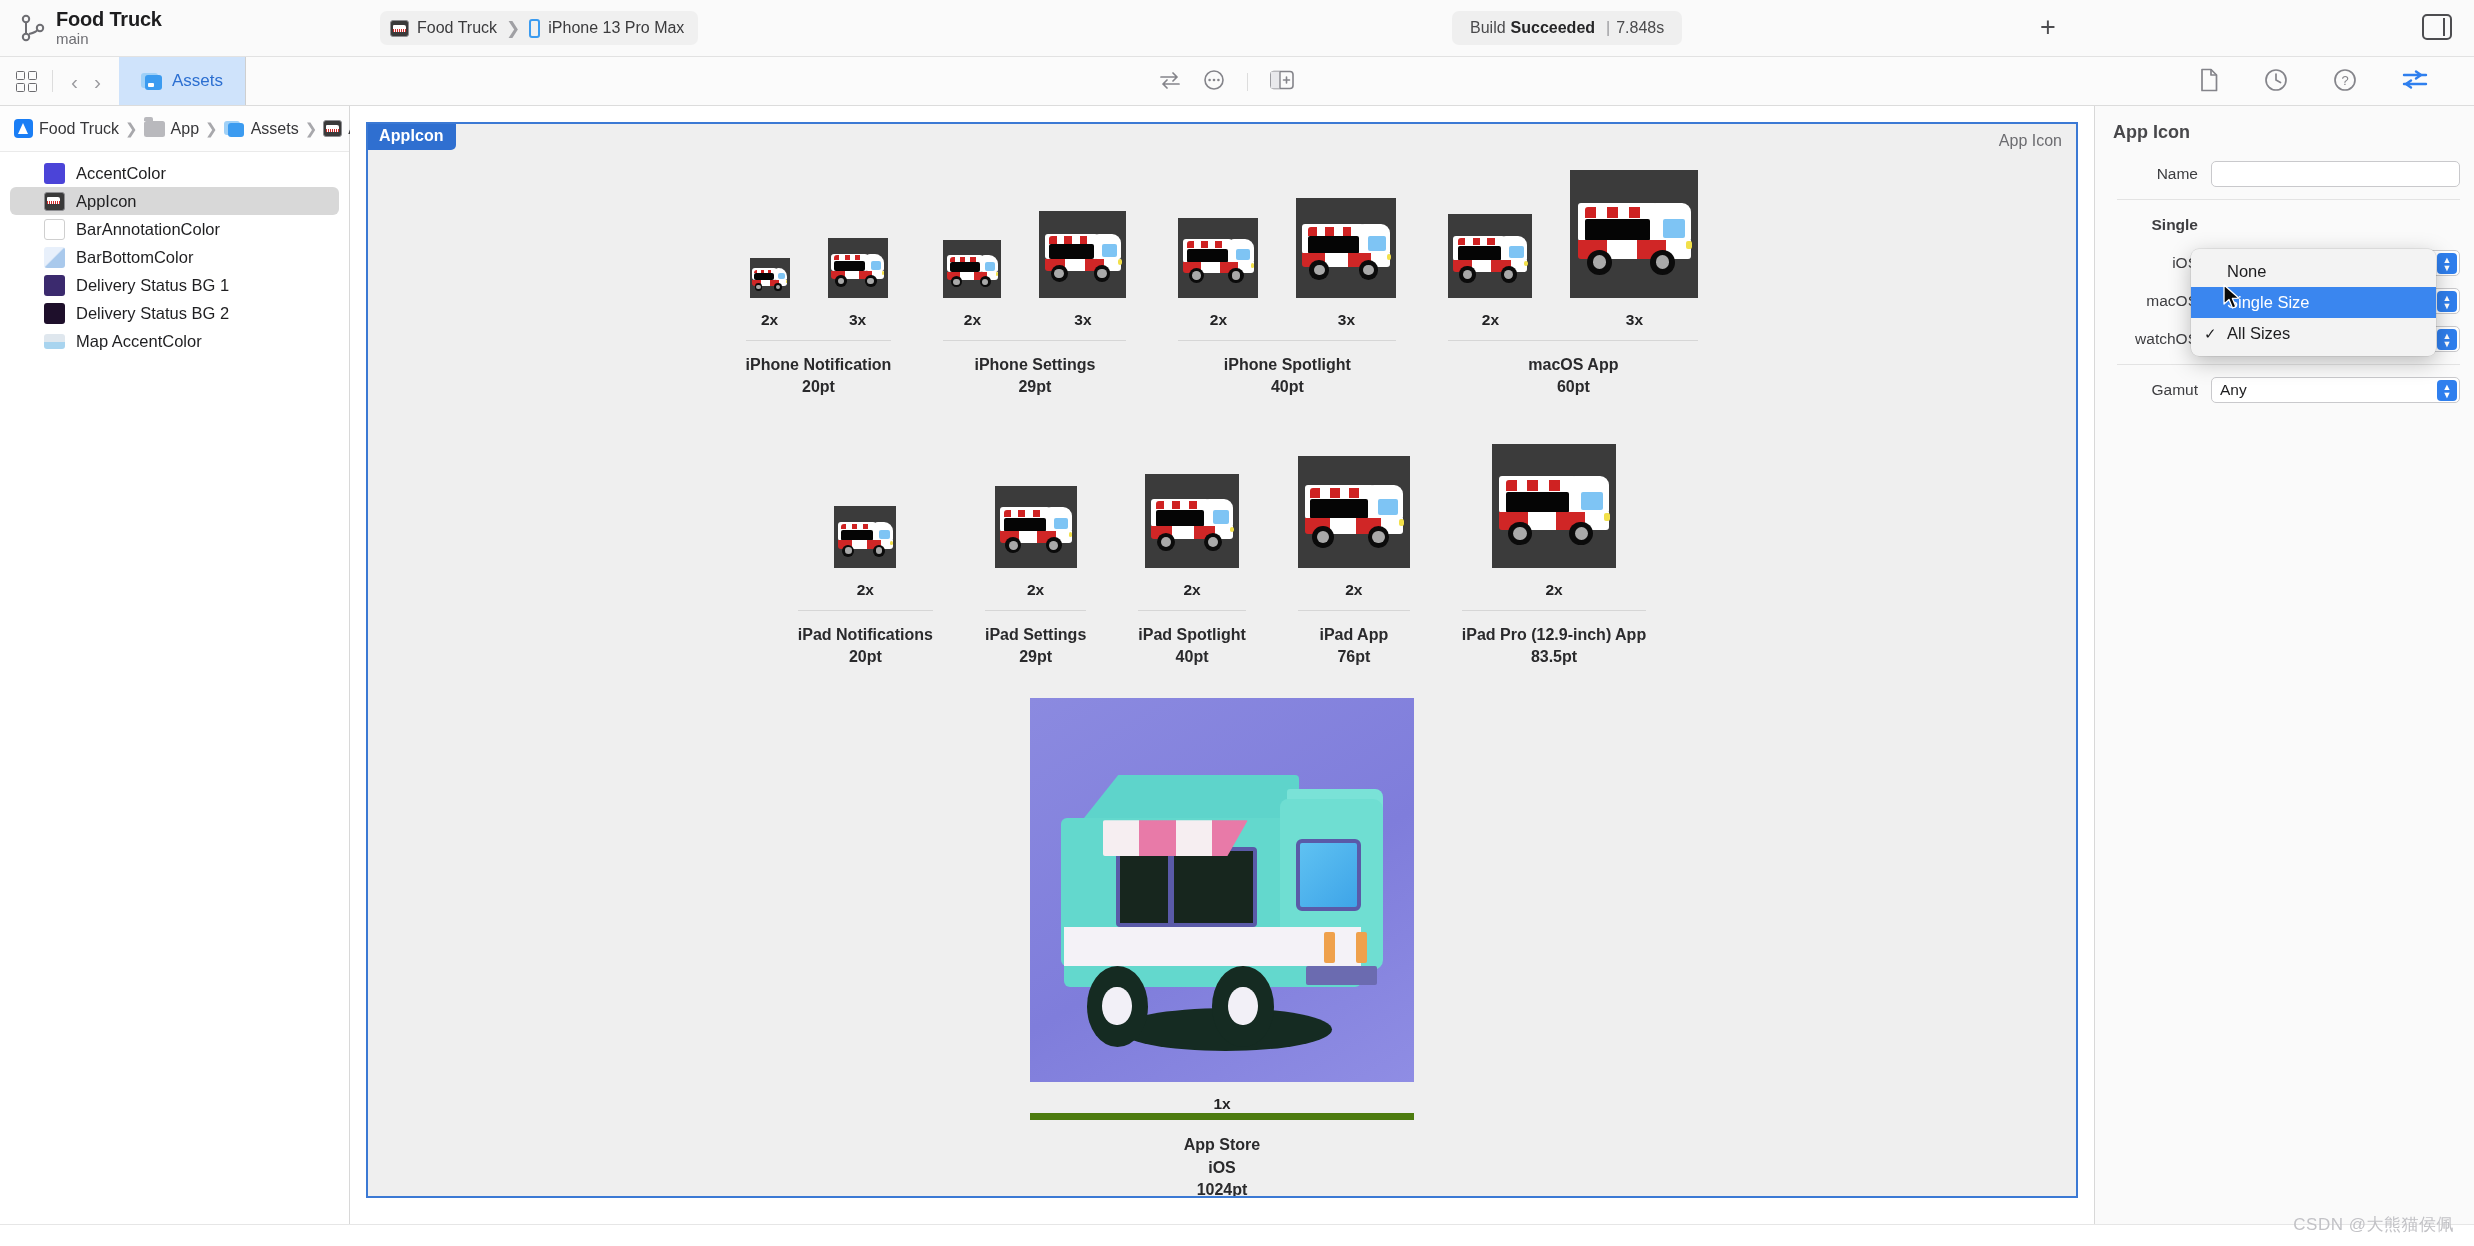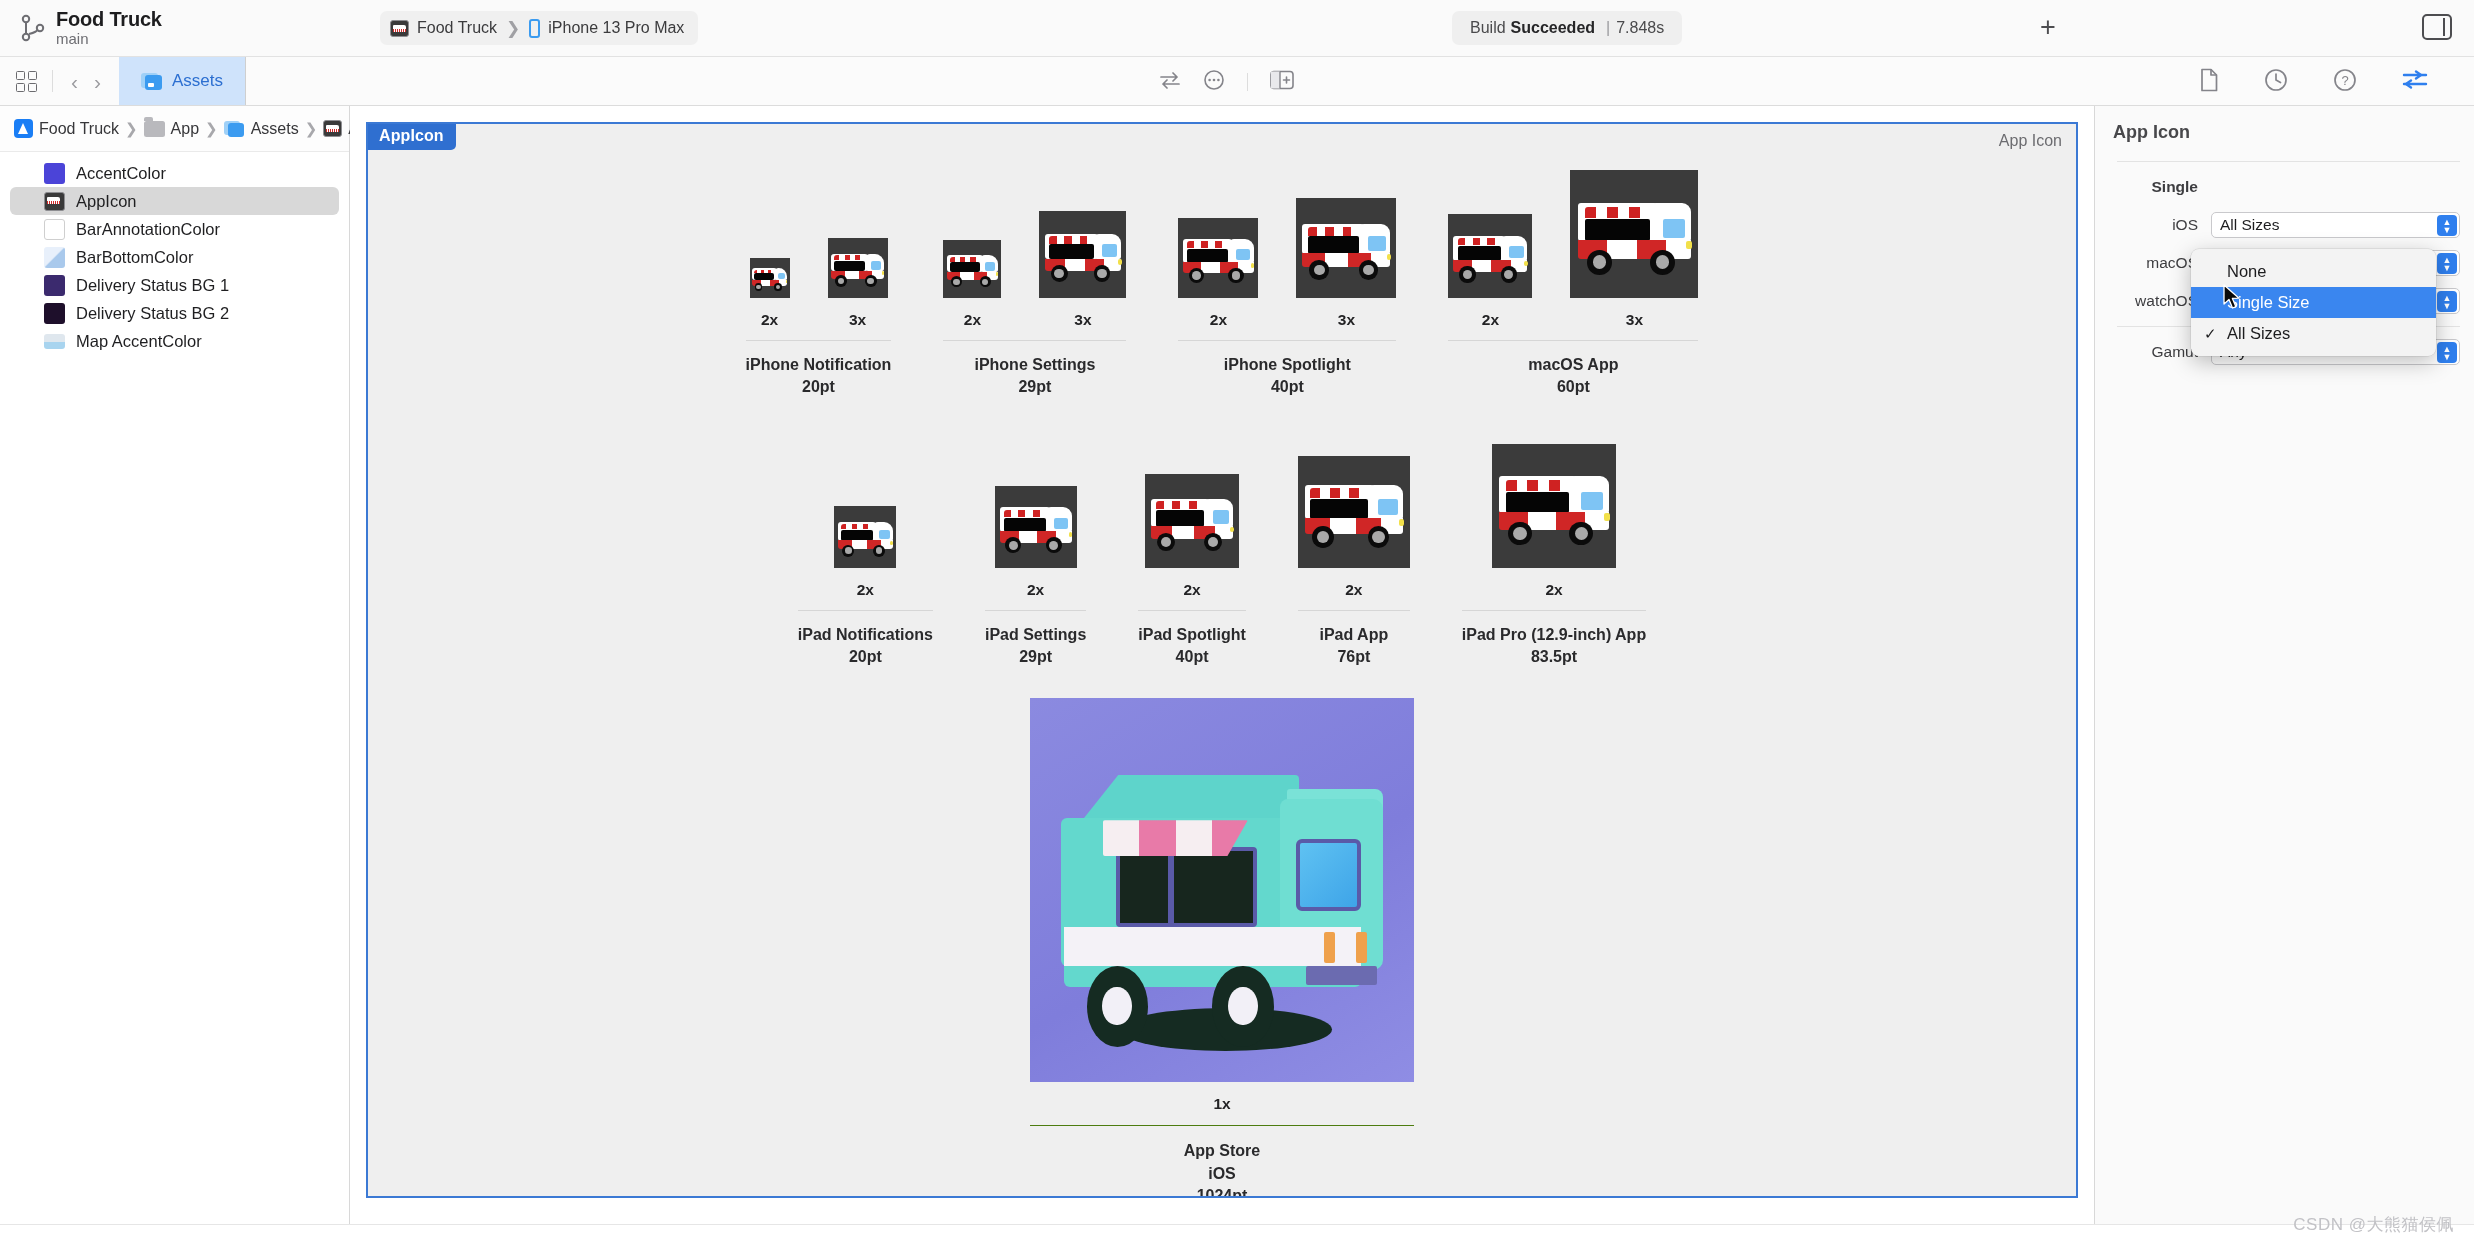--- a/index.html
+++ b/index.html
@@ -228,21 +228,21 @@
   .truck .wheel.r { right: 14%; }
 
   
   .bigicon {
     width: 384px; height: 384px;
     background: linear-gradient(150deg, #8b8ae0 0%, #7f7ddb 55%, #8f8de4 100%);
     position: relative; overflow: hidden;
   }
   .bigrow { display: flex; flex-direction: column; align-items: center; margin-top: 30px; }
   .bigcap {
-    margin-top: 12px; padding-top: 14px; border-top: 1px solid #4d7c0f;
+    padding-top: 14px; border-top: 7px solid #4d7c0f;
     width: 384px; text-align: center; font-size: 16px; color: #2a2a2c; line-height: 1.4;
   }
   .bigcap span { display: block; }
 
   
   .tt { position: absolute; left: 8%; top: 20%; width: 84%; height: 62%; }
   .tt .roofslant {
     position: absolute; left: 2%; top: 0; width: 72%; height: 22%;
     background: #5ed4cb; clip-path: polygon(4% 100%, 22% 0, 100% 0, 100% 100%);
     border-radius: 4px;
@@ -889,20 +889,24 @@
             </div>
           </div>
 
         </div>
       </div>
     </div>
 
     <div class="inspector">
       <div class="insp-title">App Icon</div>
 
+      <div class="insp-row">
+        <span class="lab">Name</span>
+        <span class="field"></span>
+      </div>
 
       <div class="insp-div"></div>
 
       <div class="insp-row">
         <span class="lab strong">Single</span>
       </div>
 
       <div class="insp-row">
         <span class="lab">iOS</span>
         <span class="field">

